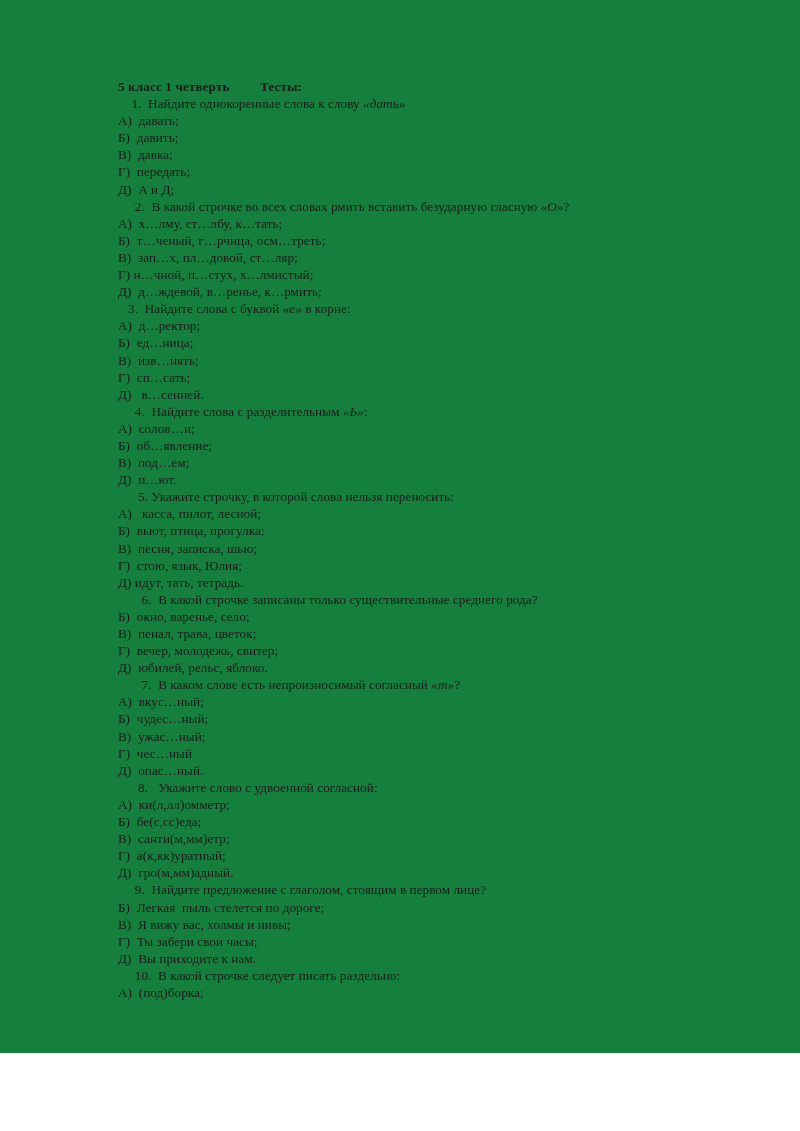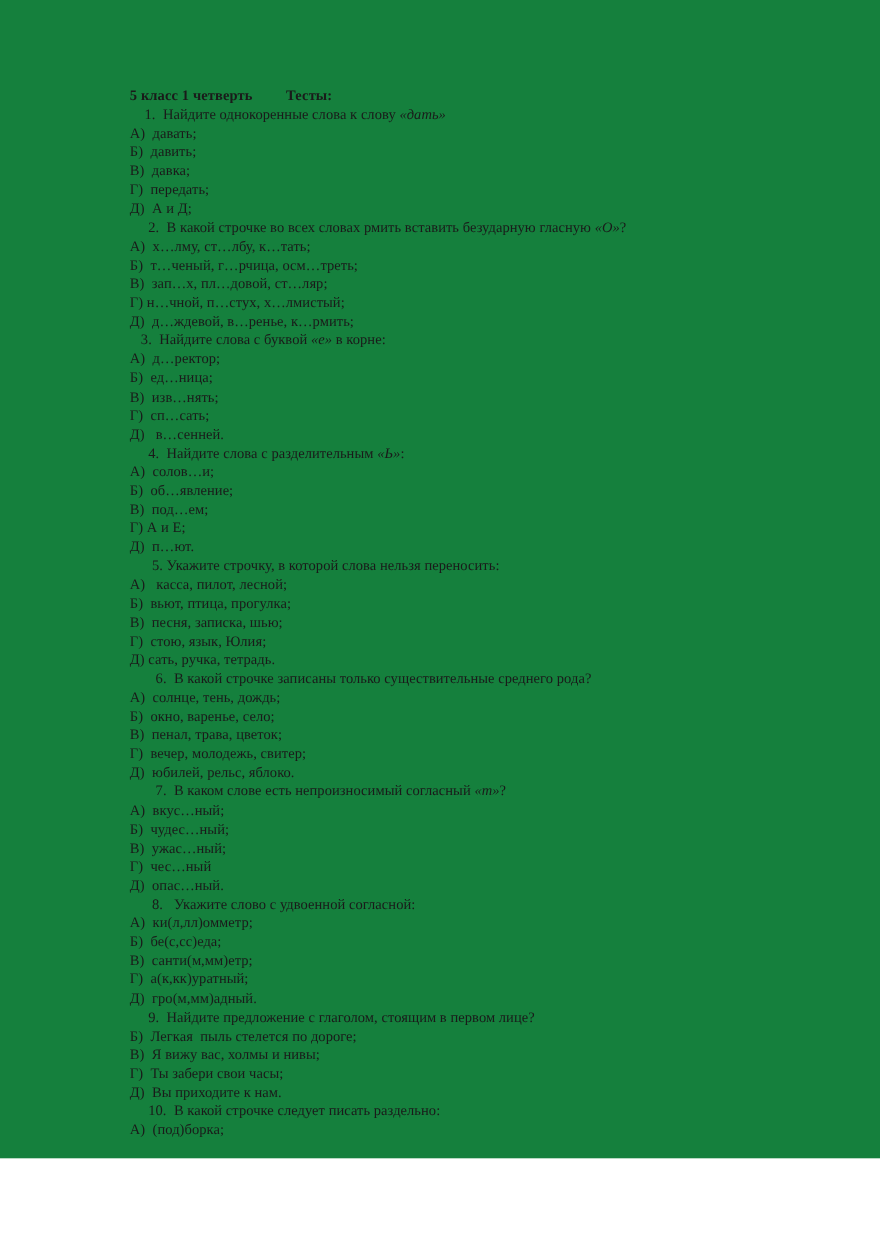--- a/index.html
+++ b/index.html
@@ -74,34 +74,32 @@
           <div class="opt"><span>Б)</span><span>  </span><span>ед…ница;</span></div>
           <div class="opt"><span>В)</span><span>  </span><span>изв…нять;</span></div>
           <div class="opt"><span>Г)</span><span>  </span><span>сп…сать;</span></div>
           <div class="opt"><span>Д)</span><span>   </span><span>в…сенней.</span></div>
         </div>
         <div>
           <div class="q"><span>     </span><span>4.</span><span>  </span><span>Найдите слова с разделительным </span><span class="it">«Ь»</span><span>:</span></div>
           <div class="opt"><span>А)</span><span>  </span><span>солов…и;</span></div>
           <div class="opt"><span>Б)</span><span>  </span><span>об…явление;</span></div>
           <div class="opt"><span>В)</span><span>  </span><span>под…ем;</span></div>
-          <div class="opt"><span>Г)</span><span> </span><span>А и Е;</span></div>
           <div class="opt"><span>Д)</span><span>  </span><span>п…ют.</span></div>
         </div>
         <div>
           <div class="q"><span>      </span><span>5.</span><span> </span><span>Укажите строчку, в которой слова нельзя переносить:</span></div>
           <div class="opt"><span>А)</span><span>   </span><span>касса, пилот, лесной;</span></div>
           <div class="opt"><span>Б)</span><span>  </span><span>вьют, птица, прогулка;</span></div>
           <div class="opt"><span>В)</span><span>  </span><span>песня, записка, шью;</span></div>
           <div class="opt"><span>Г)</span><span>  </span><span>стою, язык, Юлия;</span></div>
-          <div class="opt"><span>Д)</span><span> </span><span>сать, ручка, тетрадь.</span></div>
+          <div class="opt"><span>Д)</span><span> </span><span>идут, тать, тетрадь.</span></div>
         </div>
         <div>
           <div class="q"><span>       </span><span>6.</span><span>  </span><span>В какой строчке записаны только существительные среднего рода?</span></div>
-          <div class="opt"><span>А)</span><span>  </span><span>солнце, тень, дождь;</span></div>
           <div class="opt"><span>Б)</span><span>  </span><span>окно, варенье, село;</span></div>
           <div class="opt"><span>В)</span><span>  </span><span>пенал, трава, цветок;</span></div>
           <div class="opt"><span>Г)</span><span>  </span><span>вечер, молодежь, свитер;</span></div>
           <div class="opt"><span>Д)</span><span>  </span><span>юбилей, рельс, яблоко.</span></div>
         </div>
         <div>
           <div class="q"><span>       </span><span>7.</span><span>  </span><span>В каком слове есть непроизносимый согласный </span><span class="it">«т»</span><span>?</span></div>
           <div class="opt"><span>А)</span><span>  </span><span>вкус…ный;</span></div>
           <div class="opt"><span>Б)</span><span>  </span><span>чудес…ный;</span></div>
           <div class="opt"><span>В)</span><span>  </span><span>ужас…ный;</span></div>

